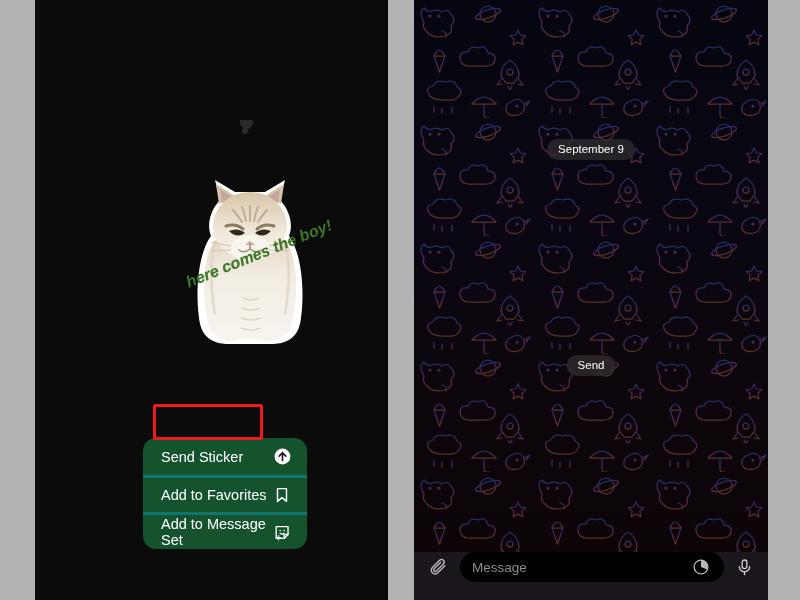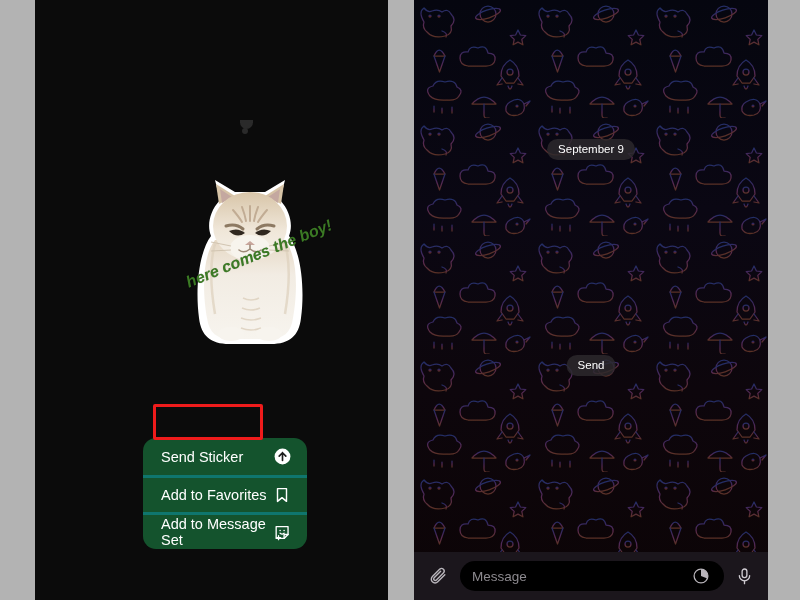--- a/index.html
+++ b/index.html
@@ -171,21 +171,21 @@
   #date-pill-1 { top: 139px; }
   #date-pill-2 { top: 355px; }
 
   
   #input-bar {
     position: absolute;
     left: 414px; top: 552px;
     width: 354px; height: 48px;
     background: #1b161c;
     display: flex;
-    align-items: center;
+    align-items: flex-start;
     padding: 0 10px;
     box-sizing: border-box;
   }
   #attach-btn {
     width: 30px; height: 30px;
     display:flex; align-items:center; justify-content:center;
     flex: 0 0 auto;
   }
   #message-field {
     flex: 1;

